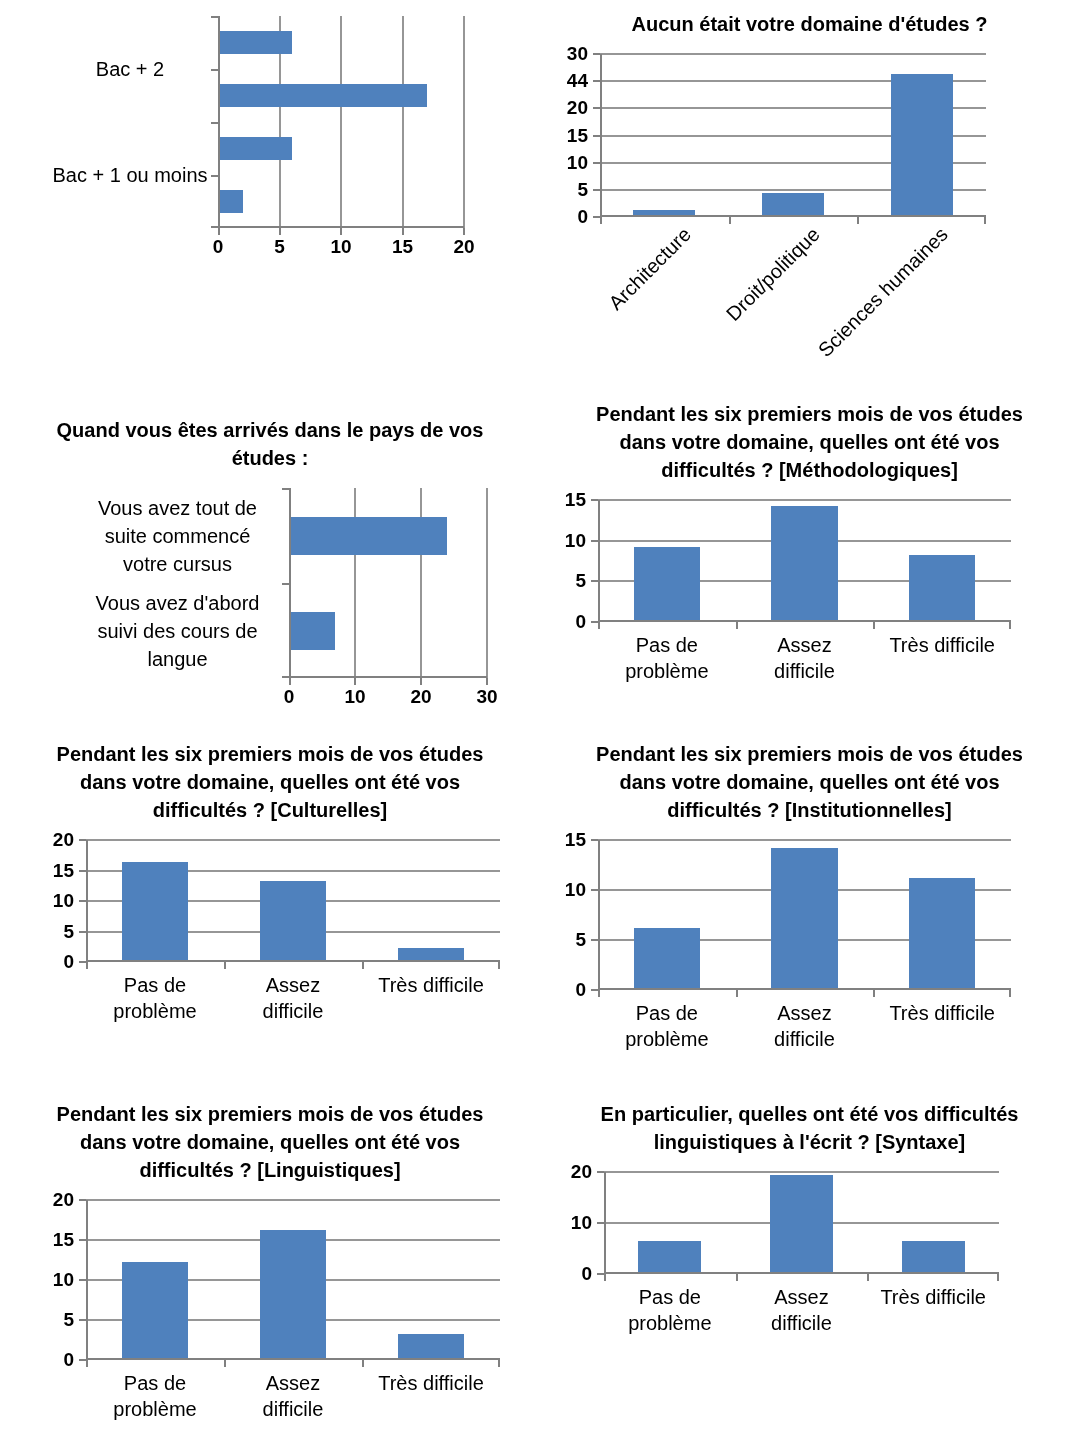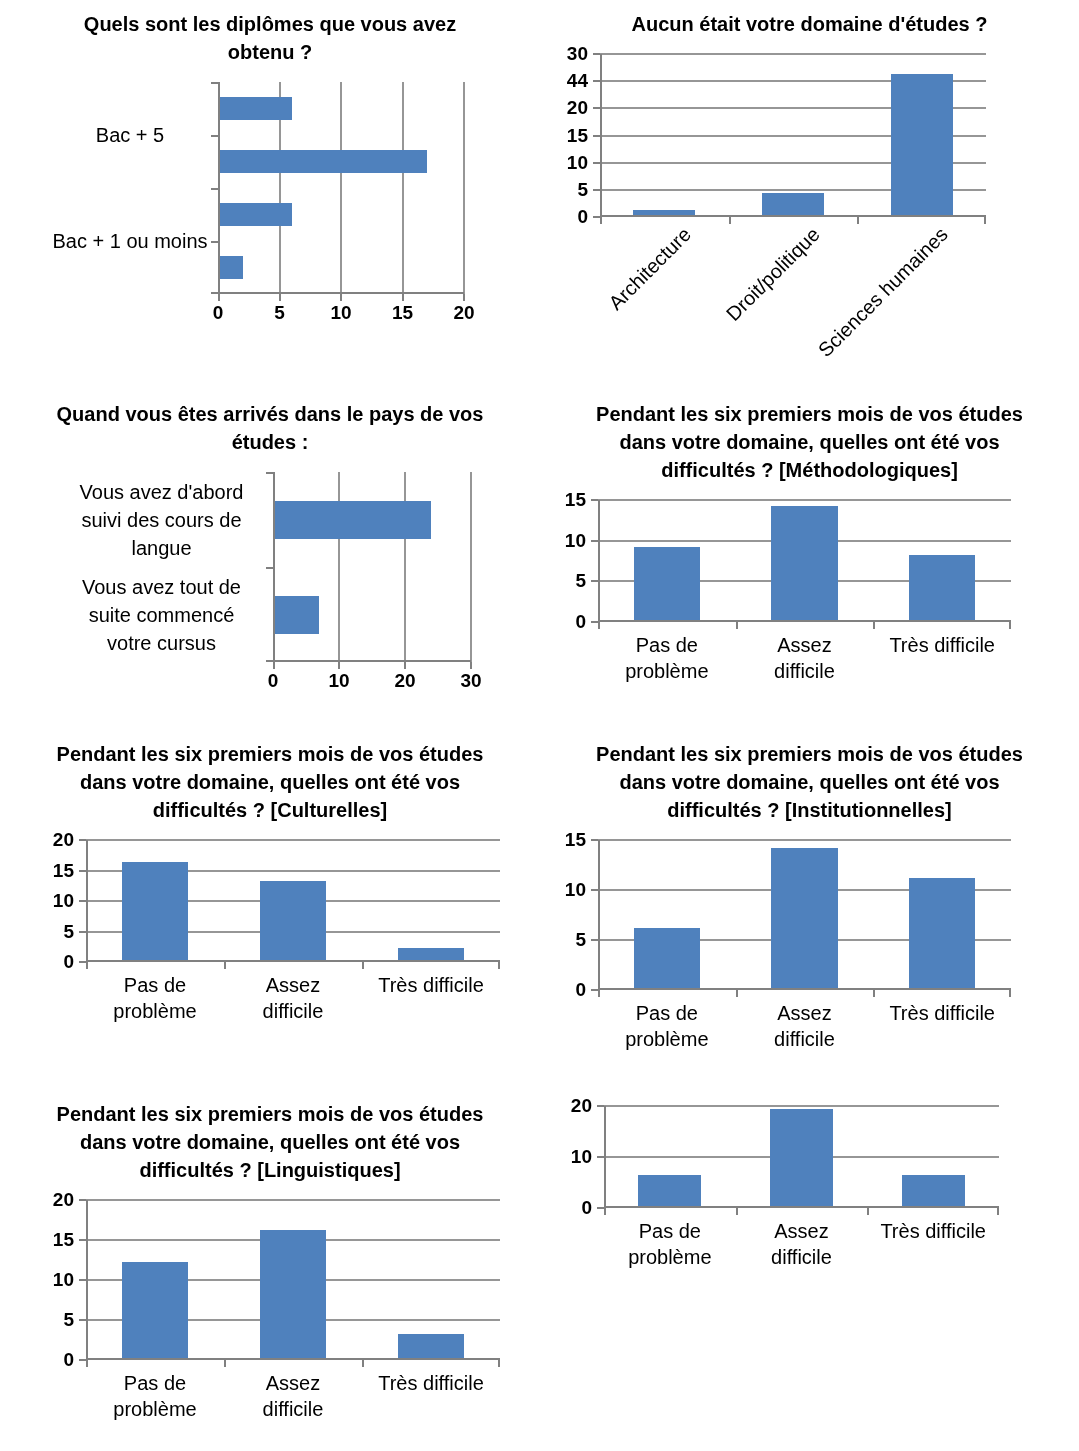--- a/index.html
+++ b/index.html
@@ -28,26 +28,25 @@
   .xlabels .lbl{flex:1;display:flex;justify-content:center;text-align:center;}
   .lbl span.wrap{display:inline-block;max-width:100px;}
   .rot{position:relative;}
   .rot span{position:absolute;white-space:nowrap;transform-origin:100% 0;transform:rotate(-45deg);font-size:20px;}
 </style>
 </head>
 <body>
 
 <div class="grid">
   <figure class="cell" style="margin:0">
-    <figcaption class="chart-title">Quels sont les diplômes que vous avez obtenu ?</figcaption>
     <div class="chart-body" style="margin-left: 42px;">
         <div class="hchart">
           <div class="cats" style="width: 176px; height: 212px;">
             <div class="cat">
-              <span style="display: inline-block; max-width: 176px;">Bac + 5</span>
+              <span style="display: inline-block; max-width: 176px;">Bac + 2</span>
             </div>
             <div class="cat">
               <span style="display: inline-block; max-width: 176px;">Bac + 1 ou moins</span>
             </div>
           </div>
           <div>
             <div class="plot" style="width: 246px; height: 212px;">
               <div class="tk-b" style="left: 0px; background: rgb(128, 128, 128);"></div>
               <div class="gl-v" style="left: 60.5px; background: rgb(150, 150, 150);"></div>
               <div class="tk-b" style="left: 60.5px; background: rgb(128, 128, 128);"></div>
@@ -118,30 +117,30 @@
             <div class="bar-v" style="left: 290.787px; width: 61.76px; height: 141.267px; background: rgb(79, 129, 189);"></div>
           </div>
         </div>
         <div class="rot" style="height: 158px; margin-left: 44px; width: 386px;">
           <span style="right: 306.667px; top: 6px;">Architecture</span>
           <span style="right: 178px; top: 6px;">Droit/politique</span>
           <span style="right: 49.3333px; top: 6px;">Sciences humaines</span>
         </div>
       </div>
   </figure>
-  <figure class="cell" style="margin:0">
+  <figure class="cell" style="margin:16px">
     <figcaption class="chart-title">Quand vous êtes arrivés dans le pays de vos études :</figcaption>
     <div class="chart-body" style="margin-left: 50px;">
         <div class="hchart">
           <div class="cats" style="width: 223px; height: 190px;">
             <div class="cat">
+              <span style="display: inline-block; max-width: 180px;">Vous avez tout de suite commencé votre cursus</span>
+            </div>
+            <div class="cat">
               <span style="display: inline-block; max-width: 180px;">Vous avez d'abord suivi des cours de langue</span>
-            </div>
-            <div class="cat">
-              <span style="display: inline-block; max-width: 180px;">Vous avez tout de suite commencé votre cursus</span>
             </div>
           </div>
           <div>
             <div class="plot" style="width: 198px; height: 190px;">
               <div class="tk-b" style="left: 0px; background: rgb(128, 128, 128);"></div>
               <div class="gl-v" style="left: 65px; background: rgb(150, 150, 150);"></div>
               <div class="tk-b" style="left: 65px; background: rgb(128, 128, 128);"></div>
               <div class="gl-v" style="left: 131px; background: rgb(150, 150, 150);"></div>
               <div class="tk-b" style="left: 131px; background: rgb(128, 128, 128);"></div>
               <div class="gl-v" style="left: 197px; background: rgb(150, 150, 150);"></div>
@@ -332,20 +331,21 @@
           <div class="lbl">
             <span class="wrap">Assez difficile</span>
           </div>
           <div class="lbl">
             <span>Très difficile</span>
           </div>
         </div>
       </div>
   </figure>
   <figure class="cell" style="margin:0">
+    <figcaption class="chart-title">En particulier, quelles ont été vos difficultés linguistiques à l'écrit ? [Syntaxe]</figcaption>
     <div class="chart-body" style="margin-left: 20px;">
         <div class="vchart">
           <div class="ycol" style="width: 44px; height: 102px;">
             <span style="top: 102px;">0</span>
             <span style="top: 51px;">10</span>
             <span style="top: 0px;">20</span>
           </div>
           <div class="plot" style="width: 395px; height: 102px;">
             <div class="tk-l" style="top: 101px; background: rgb(128, 128, 128);"></div>
             <div class="gl-h" style="top: 50px; background: rgb(150, 150, 150);"></div>

